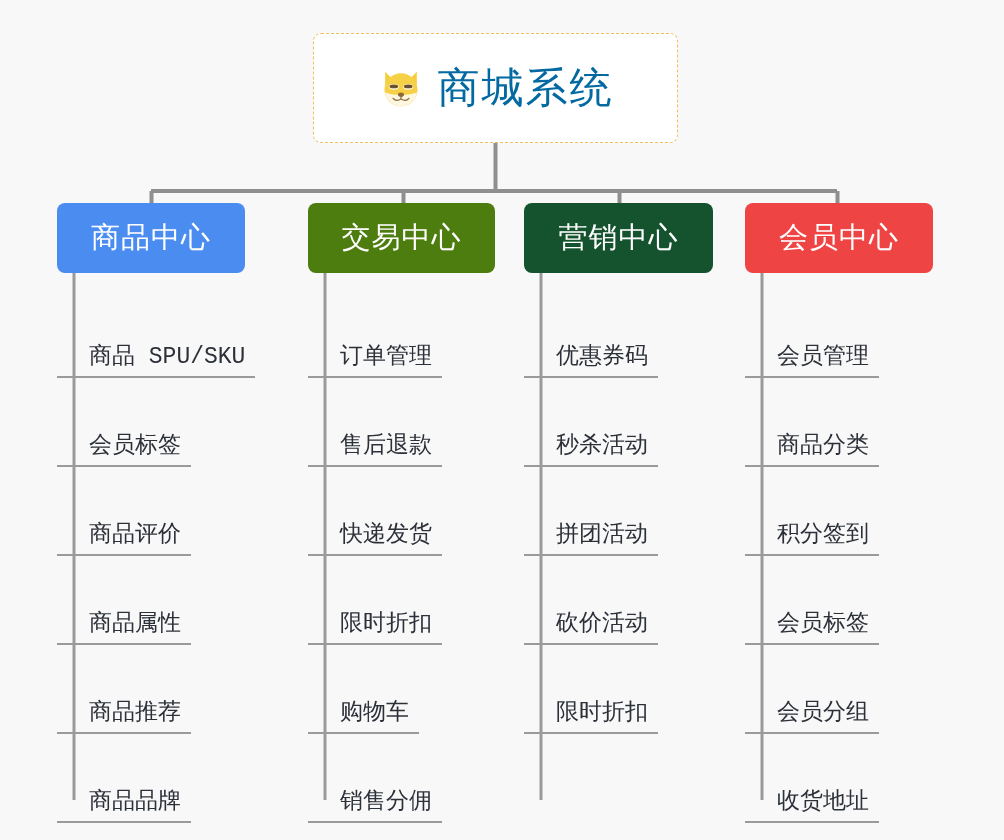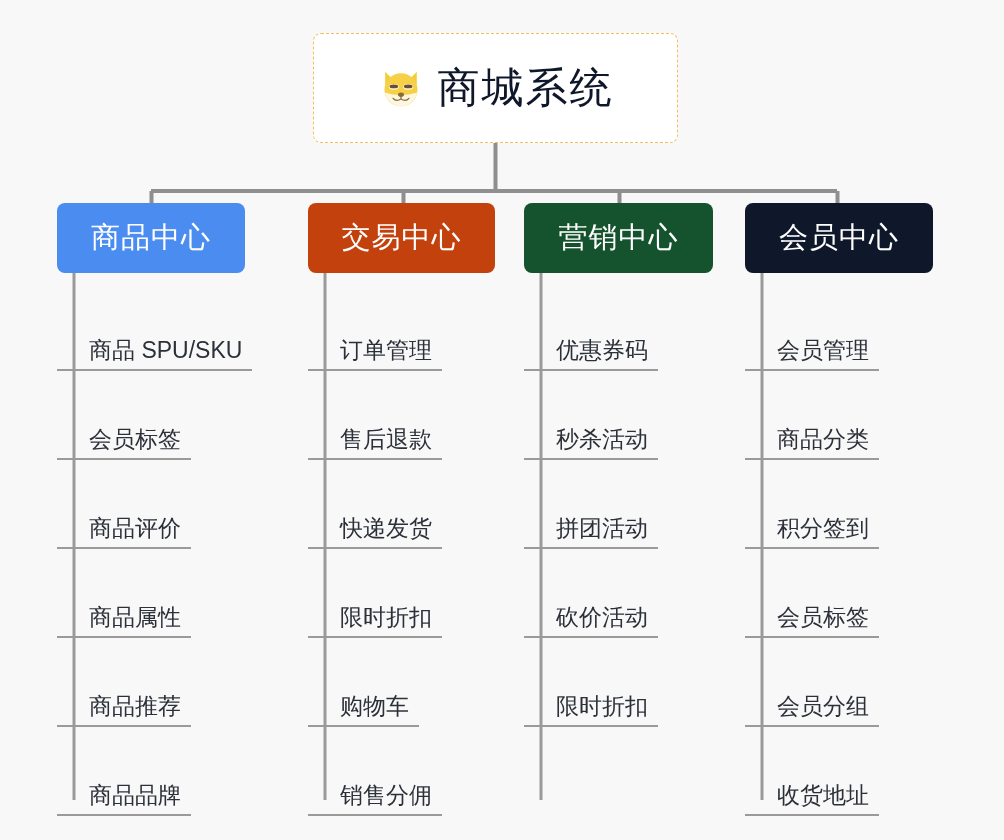--- a/index.html
+++ b/index.html
@@ -40,21 +40,21 @@
   .root-emoji {
     width: 46px;
     height: 46px;
     display: block;
     flex: none;
     margin-top: 2px;
   }
   .root-title {
     font-size: 42px;
     line-height: 1;
-    color: #0f172a;
+    color: #0369a1;
     letter-spacing: 2px;
     font-weight: 400;
     white-space: nowrap;
   }
 
   
   .connectors {
     position: absolute;
     left: 0;
     top: 0;
@@ -76,21 +76,22 @@
     justify-content: center;
     color: #ffffff;
     font-size: 29px;
     letter-spacing: 1px;
     white-space: nowrap;
     box-sizing: border-box;
   }
   .leaf-list {
     position: relative;
     margin-top: 0;
-    padding-top: 9px;
+    padding-top: 16px;
+    font-family: Liberation Mono, monospace;
   }
   .leaf {
     position: relative;
     height: 89px;
     display: flex;
     align-items: flex-end;
     box-sizing: border-box;
   }
   .leaf-label {
     position: relative;
@@ -103,23 +104,23 @@
     line-height: 1.1;
   }
 
   
   #branch-0 { left: 57px;  width: 188px; }
   #branch-1 { left: 308px; width: 187px; }
   #branch-2 { left: 524px; width: 189px; }
   #branch-3 { left: 745px; width: 188px; }
 
   #branch-0 .branch-head { background: #4a8cf0; text-align: right; }
-  #branch-1 .branch-head { background: #c2410c; font-family: Liberation Serif, serif; }
+  #branch-1 .branch-head { background: #4d7c0f; font-family: Liberation Serif, serif; }
   #branch-2 .branch-head { background: #14532d; }
-  #branch-3 .branch-head { background: #0f172a; }
+  #branch-3 .branch-head { background: #ef4444; }
 </style>
 </head>
 <body>
 
 <div id="mindmap">
 
   <svg class="connectors" viewBox="0 0 1004 840" width="1004" height="840" xmlns="http://www.w3.org/2000/svg">
 
     <path d="M495.5 143 L495.5 191" stroke="#8f8f8f" stroke-width="4" fill="none"></path>
 

